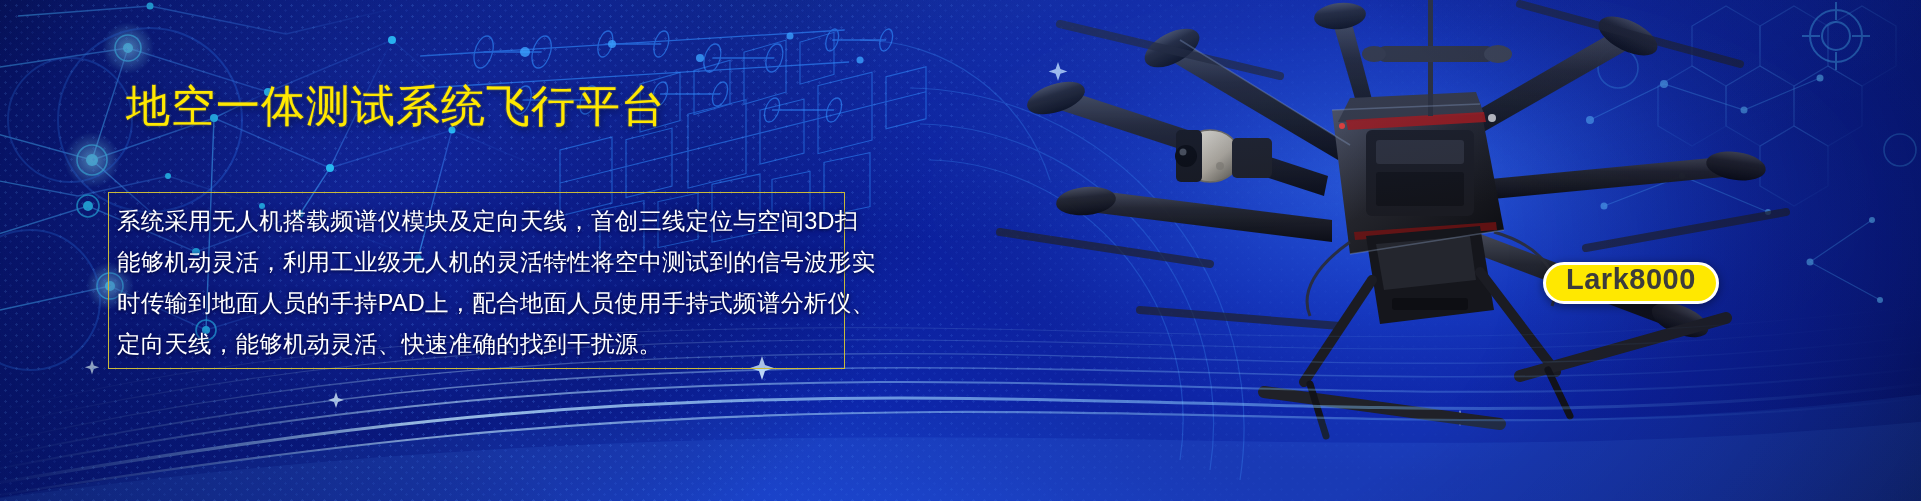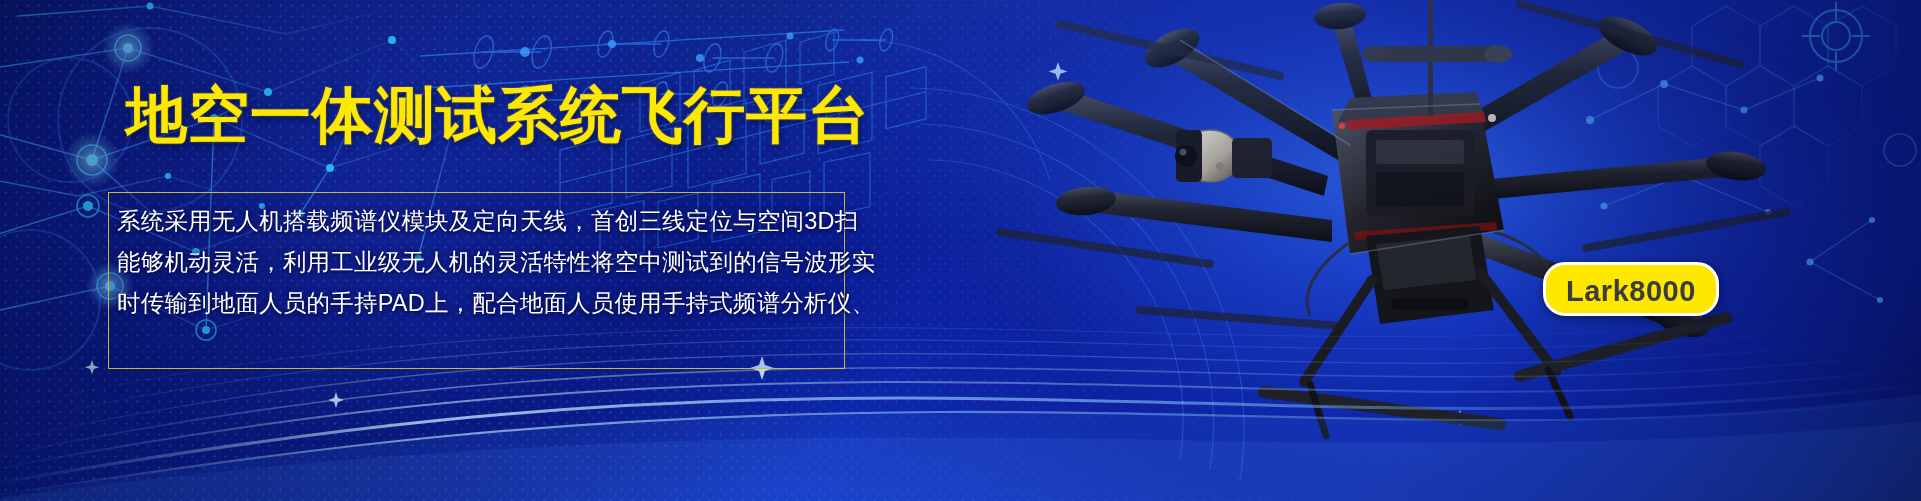--- a/index.html
+++ b/index.html
@@ -45,39 +45,39 @@
   #drone-photo{
     position:absolute;
     left:880px; top:-20px;
     width:1060px; height:470px;
   }
 
   
   #badge{
     position:absolute;
     left:1543px; top:262px;
-    padding:12px 20px 7px;
+    padding:0 20px 7px;
     background:#FFE800;
     border:3px solid #ffffff;
     border-radius:22px;
     color:#3c3c3c;
     font-size:29px;
     font-weight:bold;
     letter-spacing:.5px;
     line-height:1;
     box-shadow:0 2px 10px rgba(0,0,0,.45);
     white-space:nowrap;
   }
 
   
   #headline{
     position:absolute;
     left:126px; top:83px;
-    font-size:61px;
-    font-weight:bold;
+    font-size:44px;
+    font-weight:normal;
     color:#FFE800;
     letter-spacing:1px;
     line-height:1.05;
     white-space:nowrap;
     text-shadow:0 0 2px rgba(255,232,0,.55), 2px 3px 7px rgba(0,10,60,.7);
   }
 
   
   #desc-box{
     position:absolute;
@@ -444,18 +444,19 @@
 
   <div class="layer" id="vignette"></div>
 
   <div id="headline">地空一体测试系统飞行平台</div>
 
   <div id="desc-box">
     <div id="desc-text">
       <div>系统采用无人机搭载频谱仪模块及定向天线，首创三线定位与空间3D扫</div>
       <div>能够机动灵活，利用工业级无人机的灵活特性将空中测试到的信号波形实</div>
       <div>时传输到地面人员的手持PAD上，配合地面人员使用手持式频谱分析仪、</div>
+      <div>定向天线，能够机动灵活、快速准确的找到干扰源。</div>
     </div>
   </div>
 
   <div id="badge">Lark8000</div>
 
 </div>
 
 </body></html>

